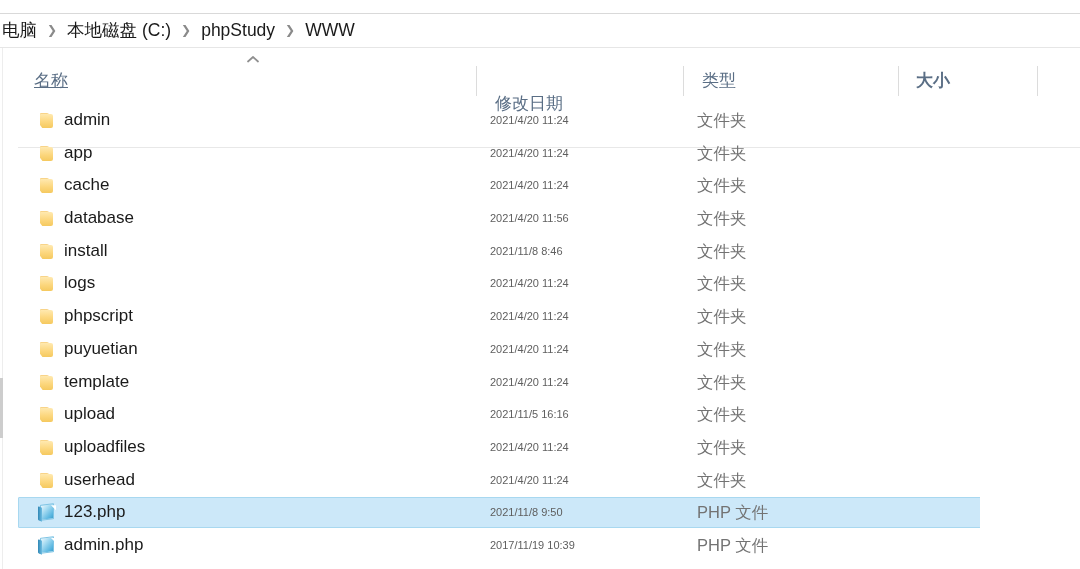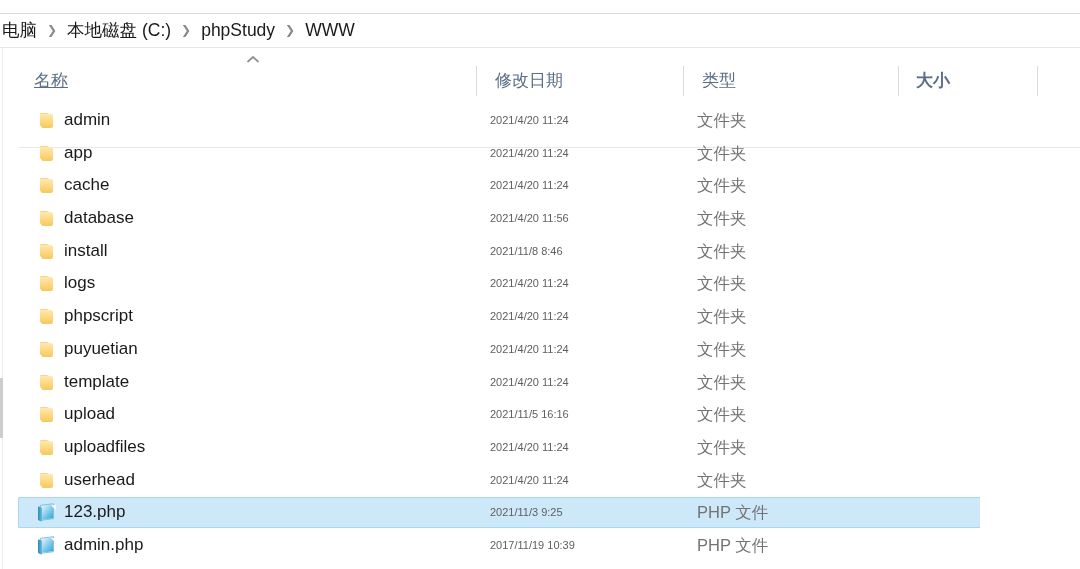--- a/index.html
+++ b/index.html
@@ -80,21 +80,21 @@
   }
   .col-head {
     position: absolute; top: 20px;
     height: 32px;
     font-size: 17px;
     color: #5a6e85;
     white-space: nowrap;
     line-height: 26px;
   }
   .ch-name { left: 16px; text-decoration: underline; }
-  .ch-date { left: 477px; }
+  .ch-date { left: 477px; margin-top: 23px; }
   .ch-type { left: 684px; }
   .ch-size { left: 898px; font-weight: bold; }
   .col-div {
     position: absolute; top: 18px;
     width: 1px; height: 30px;
     background: #dcdcdc;
   }
   .cd1 { left: 458px; }
   .cd2 { left: 665px; }
   .cd3 { left: 880px; }
@@ -384,21 +384,21 @@
         <div class="cell c-size"></div>
       </div>
       <div class="row selected">
         <div class="hl"></div>
         <div class="cell c-icon"><span class="icon-wrap"><span class="php-ico">
               <span class="pg"></span>
               <span class="spine"></span>
               <span class="fold"></span>
             </span></span></div>
         <div class="cell c-name">123.php</div>
-        <div class="cell c-date">2021/11/3 9:25</div>
+        <div class="cell c-date">2021/11/8 9:50</div>
         <div class="cell c-type">PHP 文件</div>
         <div class="cell c-size">0 KB</div>
       </div>
       <div class="row">
         <div class="hl"></div>
         <div class="cell c-icon"><span class="icon-wrap"><span class="php-ico">
               <span class="pg"></span>
               <span class="spine"></span>
               <span class="fold"></span>
             </span></span></div>

